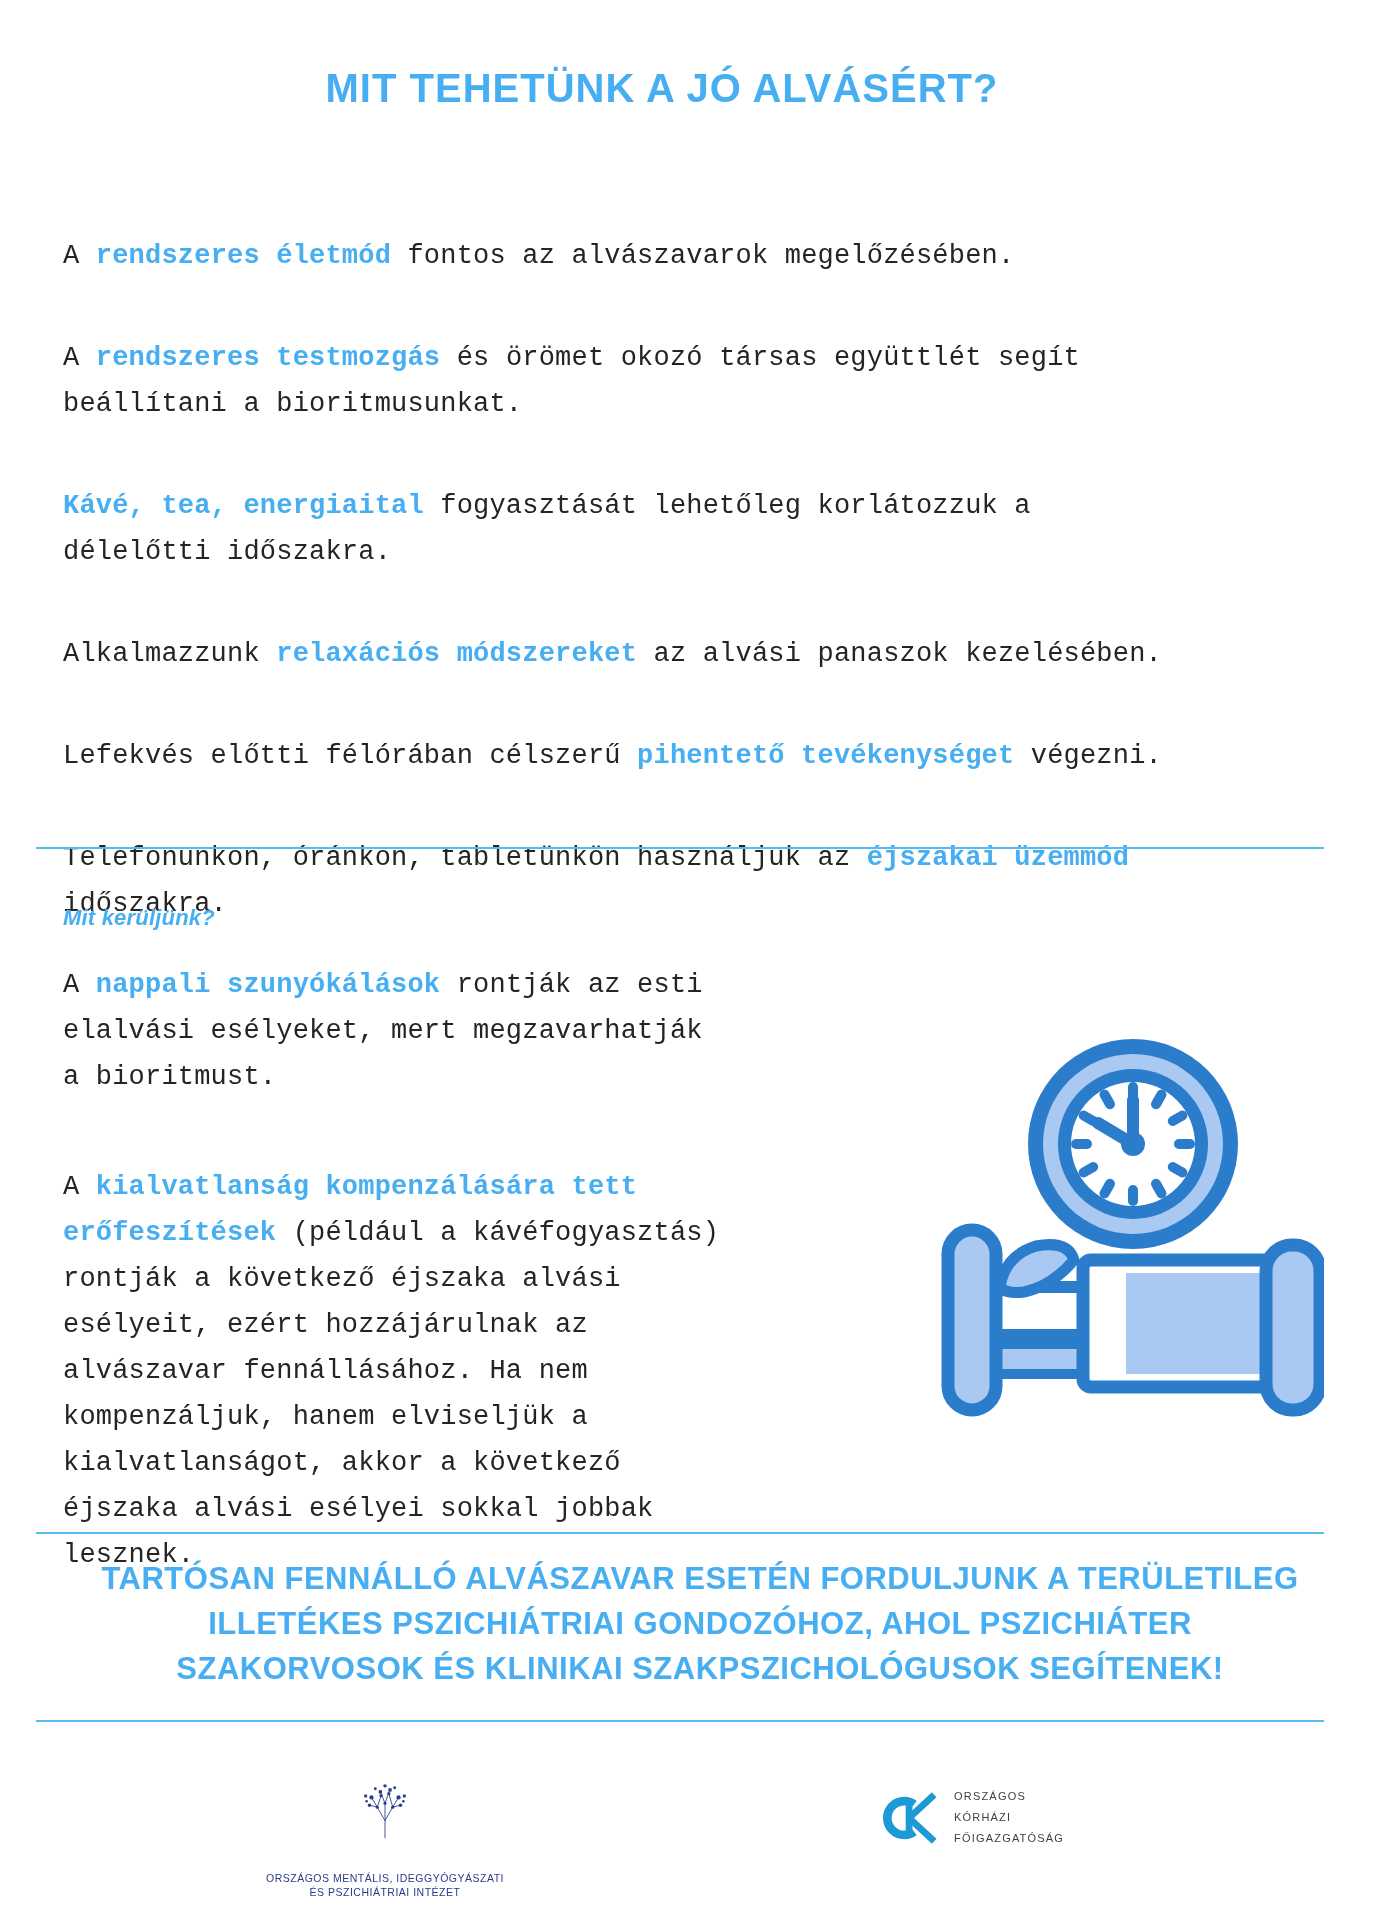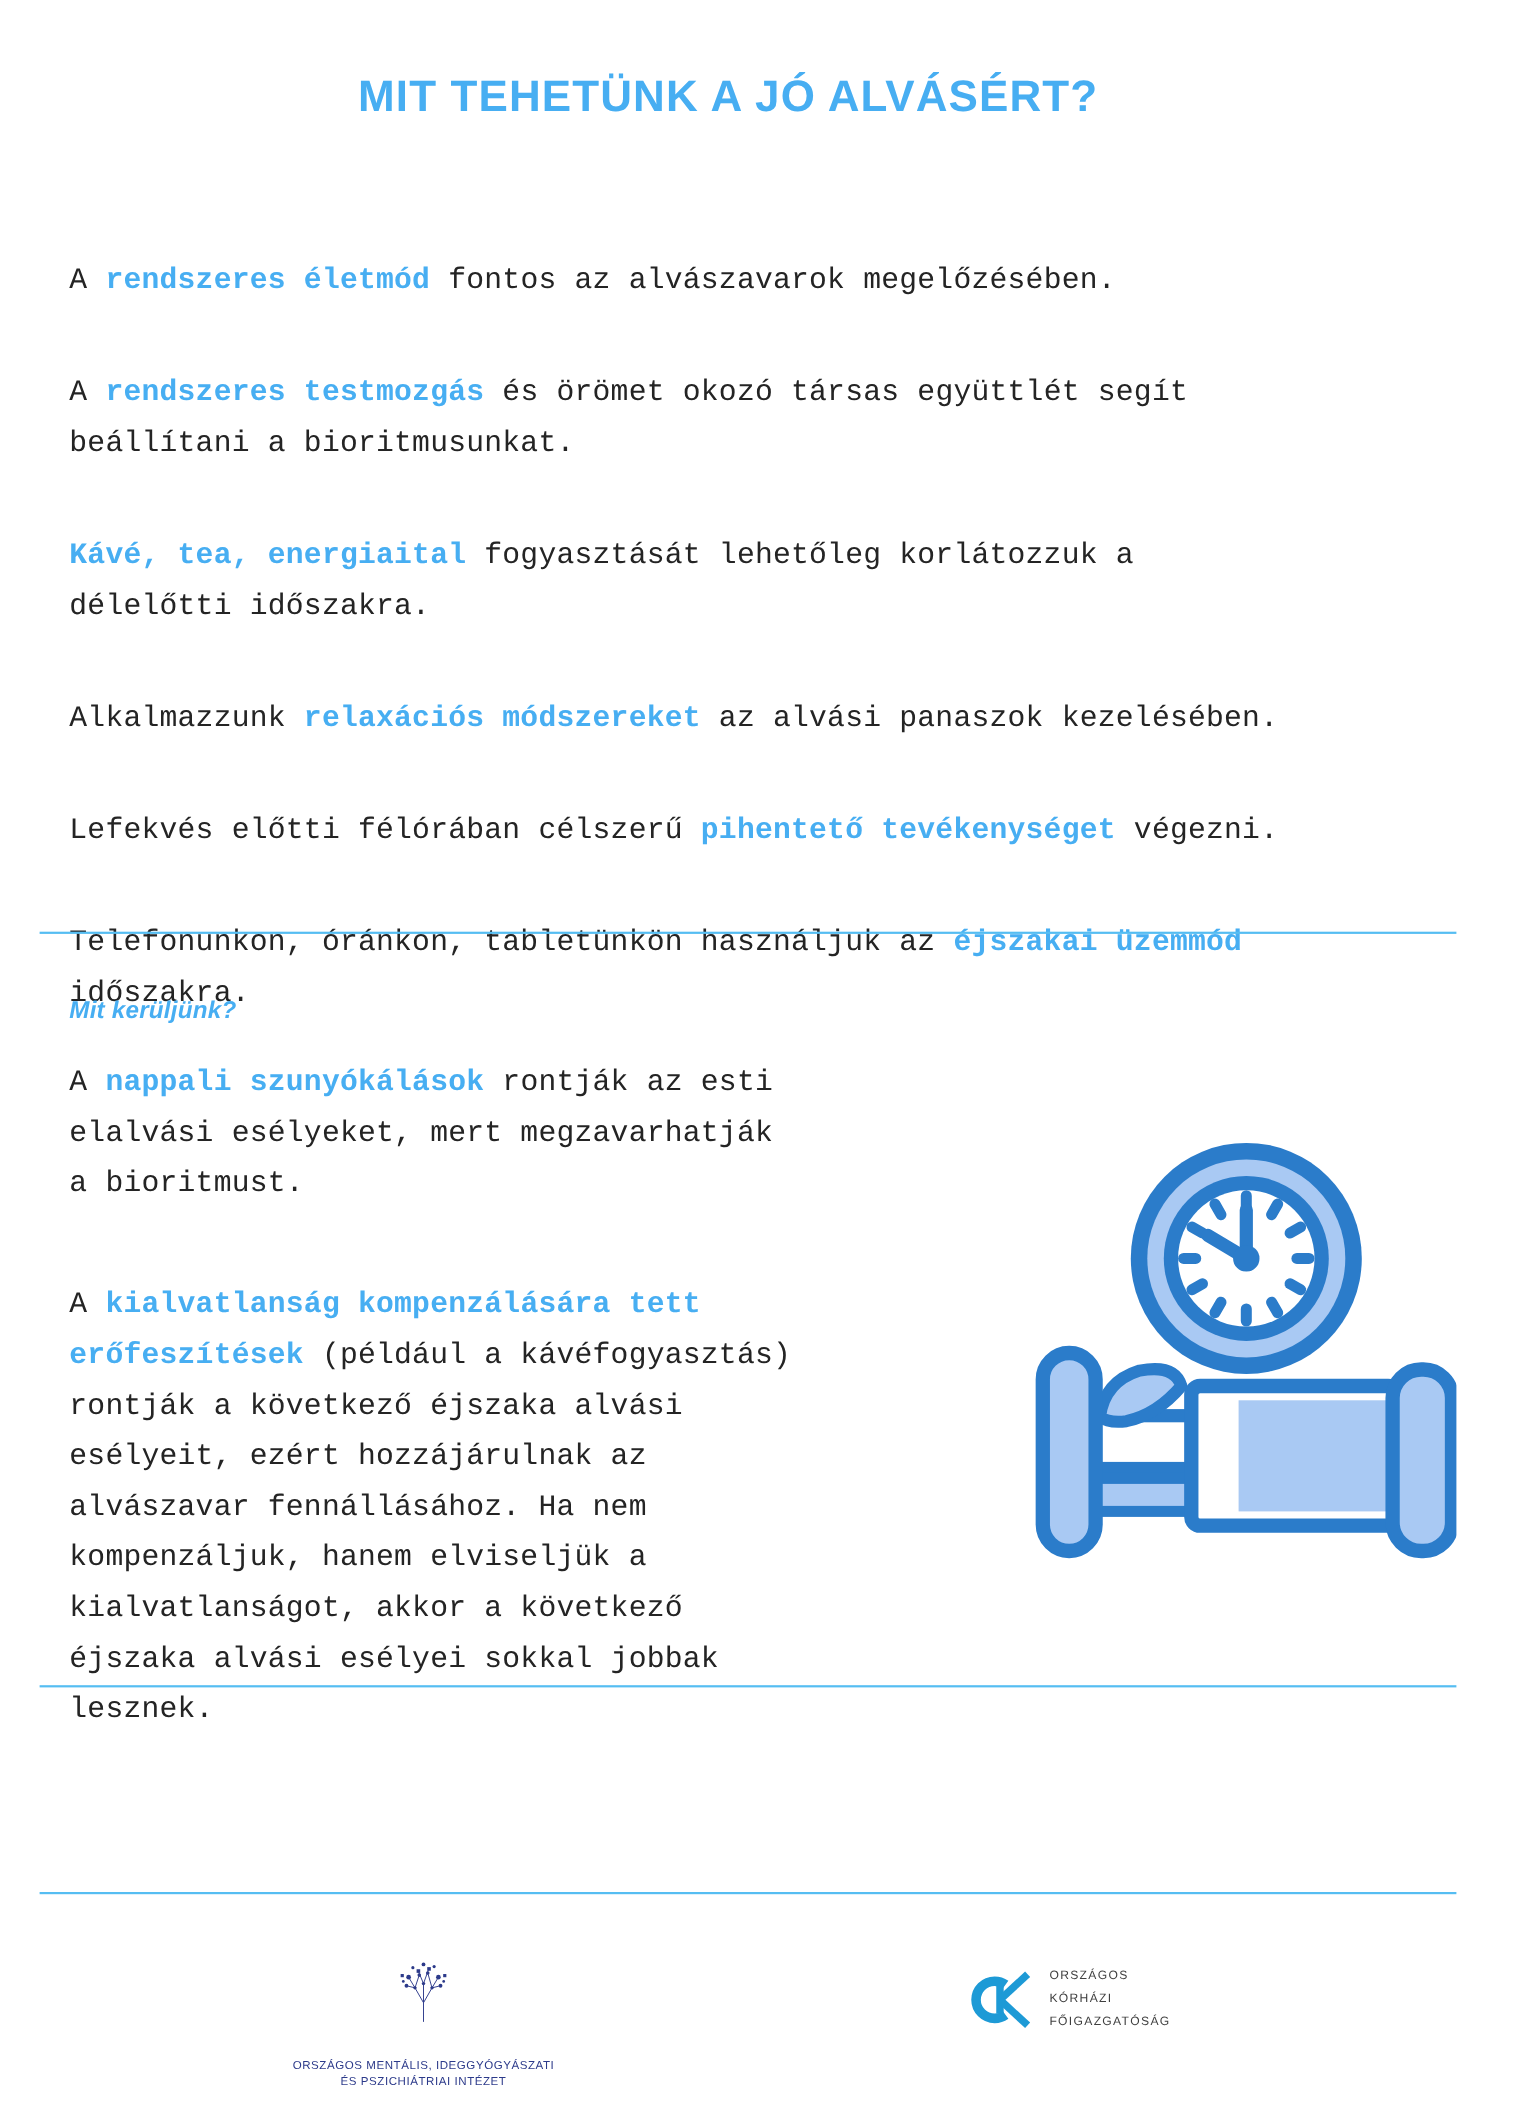--- a/index.html
+++ b/index.html
@@ -111,20 +111,25 @@
       <g stroke="var(--icon-stroke)" stroke-width="12" stroke-linecap="round">
         <line x1="195" y1="114" x2="195" y2="70"></line>
         <line x1="195" y1="114" x2="160" y2="93"></line>
       </g>
       <circle cx="195" cy="114" r="12" class="ic-solid"></circle>
     </g>
   </svg>
 
   <div class="divider divider-2"></div>
 
+  <div class="cta">
+      <div>TARTÓSAN FENNÁLLÓ ALVÁSZAVAR ESETÉN FORDULJUNK A TERÜLETILEG</div>
+      <div>ILLETÉKES PSZICHIÁTRIAI GONDOZÓHOZ, AHOL PSZICHIÁTER</div>
+      <div>SZAKORVOSOK ÉS KLINIKAI SZAKPSZICHOLÓGUSOK SEGÍTENEK!</div>
+    </div>
 
   <div class="divider divider-3"></div>
 
   <div class="footer-left">
     <svg width="52" height="58" viewBox="0 0 52 60" xmlns="http://www.w3.org/2000/svg" aria-hidden="true">
       <g stroke="var(--left-logo-navy)" stroke-width="0.9" fill="none">
         <path d="M26 58 L26 40 M26 40 L18 26 M26 40 L34 26 M26 40 L26 22
                  M18 26 L12 16 M18 26 L22 14 M34 26 L40 16 M34 26 L30 12
                  M26 22 L21 10 M26 22 L31 8 M18 26 L10 24 M34 26 L42 24"></path>
       </g>

